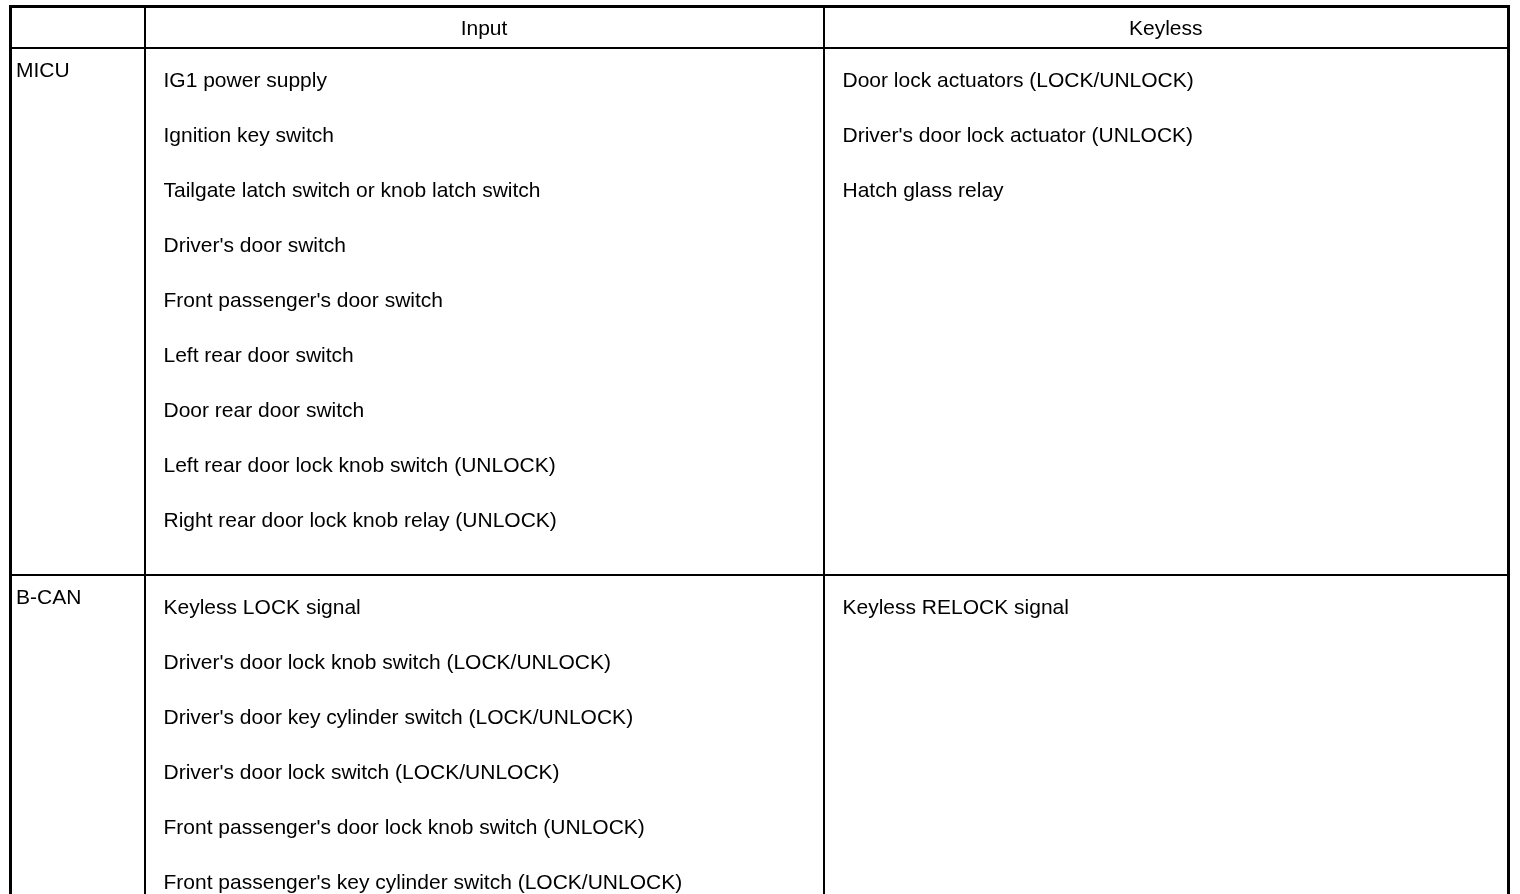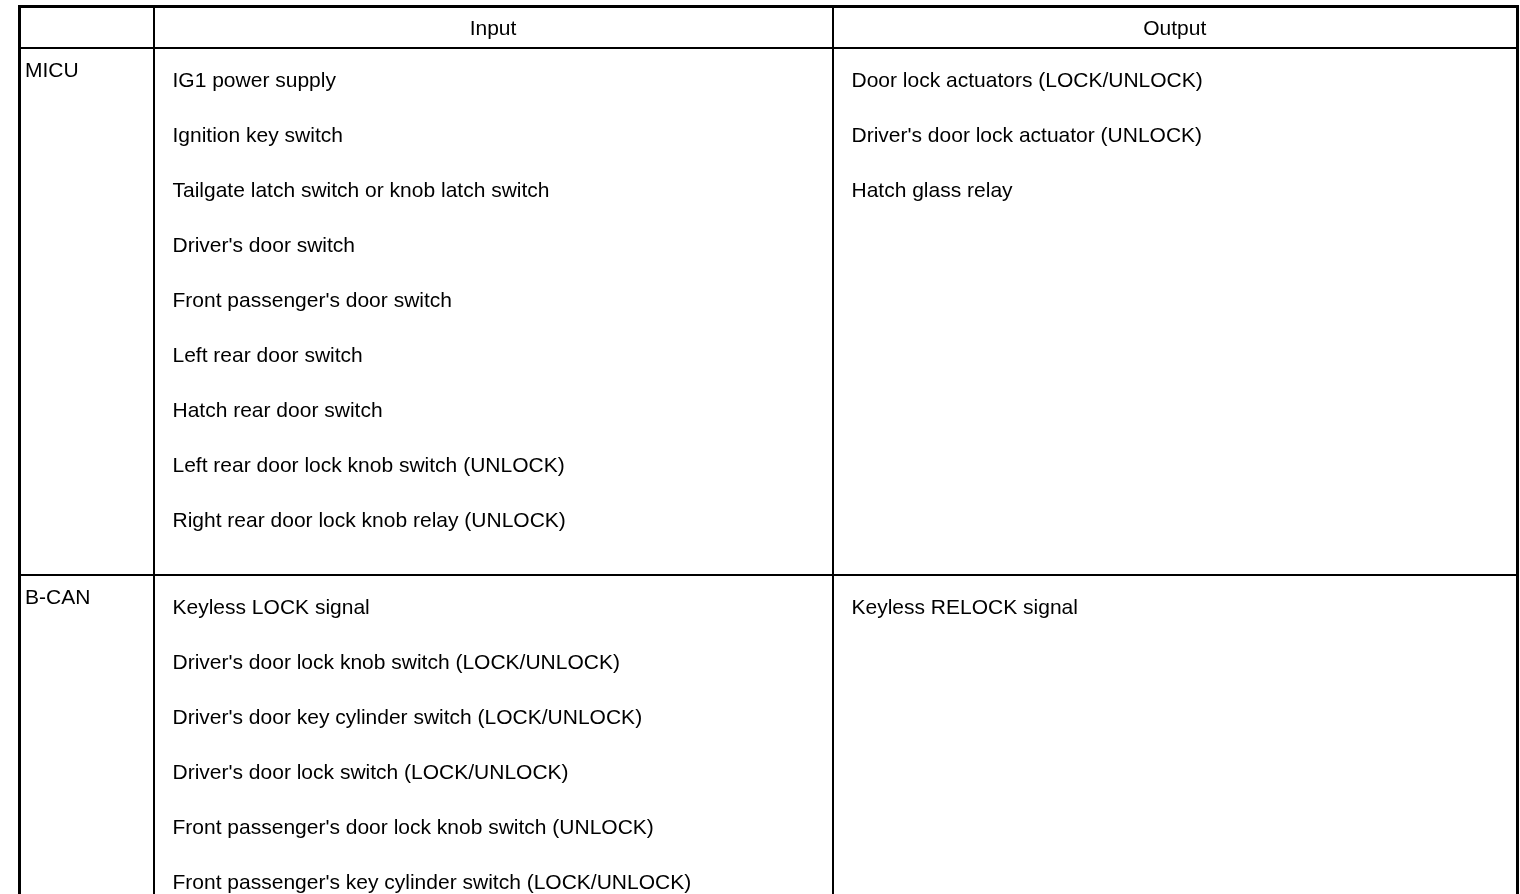--- a/index.html
+++ b/index.html
@@ -10,21 +10,21 @@
   body {
     width: 1520px;
     height: 894px;
     font-family: "Liberation Sans", sans-serif;
     color: #000000;
     overflow: hidden;
   }
 
   .table-wrap {
     position: absolute;
-    left: 18px;
+    left: 9px;
     top: 5px;
     width: 1332px;
     height: 884px;
     box-sizing: border-box;
   }
 
   table.spec-table {
     border-collapse: collapse;
     width: 100%;
     height: 100%;
@@ -100,36 +100,36 @@
   <table class="spec-table">
     <colgroup>
       <col class="col-system">
       <col class="col-input">
       <col class="col-output">
     </colgroup>
     <tbody>
       <tr>
         <th class="head-cell head-blank"></th>
         <th class="head-cell">Input</th>
-        <th class="head-cell">Output</th>
+        <th class="head-cell">Keyless</th>
       </tr>
 
       <tr>
         <td class="body-cell system-cell">
           <div class="system-label">MICU</div>
         </td>
         <td class="body-cell list-cell">
           <ul class="entry-list">
             <li>IG1 power supply</li>
             <li>Ignition key switch</li>
             <li>Tailgate latch switch or knob latch switch</li>
             <li>Driver's door switch</li>
             <li>Front passenger's door switch</li>
             <li>Left rear door switch</li>
-            <li>Hatch rear door switch</li>
+            <li>Door rear door switch</li>
             <li>Left rear door lock knob switch (UNLOCK)</li>
             <li>Right rear door lock knob relay (UNLOCK)</li>
           </ul>
         </td>
         <td class="body-cell list-cell">
           <ul class="entry-list">
             <li>Door lock actuators (LOCK/UNLOCK)</li>
             <li>Driver's door lock actuator (UNLOCK)</li>
             <li>Hatch glass relay</li>
           </ul>

